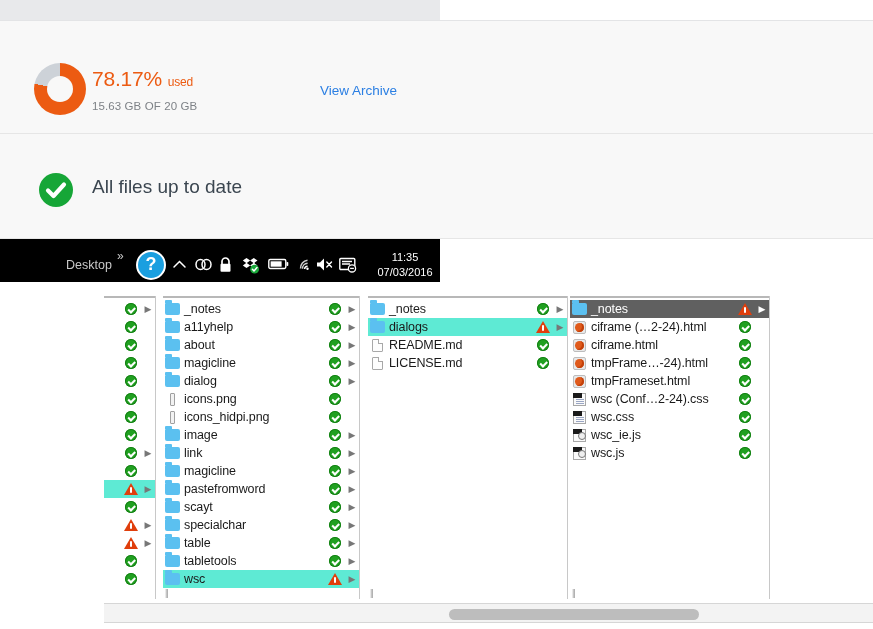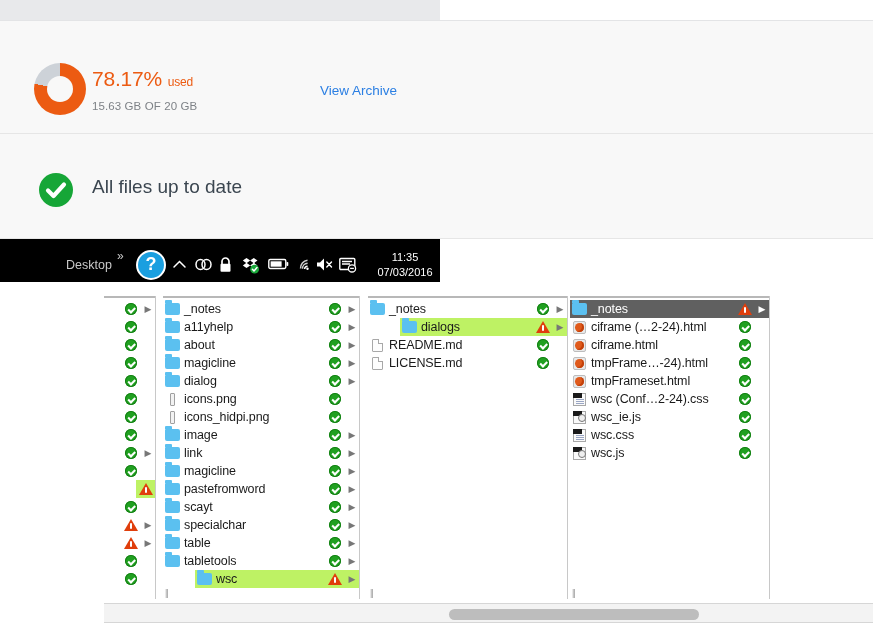--- a/index.html
+++ b/index.html
@@ -65,21 +65,21 @@
   .col { position:absolute; top:0; background:#ffffff; border-right:1px solid #c8c8c8;
          height:303px; overflow:hidden; }
   .col-top-rule { position:absolute; left:0; top:0; height:2px; background:#b8b8b8; }
 
   .col1 { left:0;   width:52px;  }
   .col2 { left:59px;width:197px; }
   .col3 { left:264px;width:200px;}
   .col4 { left:466px;width:200px;}
 
   .row { position:relative; height:18px; display:flex; align-items:center; font-size:12.5px; color:#1a1a1a; }
-  .row.sel-inactive { background:#bef264;margin-left:32px; }
+  .row.sel-inactive { background:#5eead4; }
   .row.sel-active   { background:#606060; color:#ffffff; }
 
   .cell-icon { width:18px; min-width:18px; display:flex; align-items:center; justify-content:center; }
   .cell-name { flex:1; white-space:nowrap; overflow:hidden; padding-left:3px; letter-spacing:-0.1px; }
   .cell-status { width:20px; min-width:20px; display:flex; align-items:center; justify-content:center; }
   .cell-arrow { width:14px; min-width:14px; display:flex; align-items:center; justify-content:center;
                 font-size:9px; color:#777; }
 
   
   .g-check { width:12px; height:12px; border-radius:50%; background:#20a020; position:relative;
@@ -617,33 +617,33 @@
               <span class="g-css"></span>
             </span>
             <span class="cell-name">wsc (Conf…2-24).css</span>
             <span class="cell-status">
               <span class="g-check"></span>
             </span>
             <span class="cell-arrow"></span>
           </div>
           <div class="row">
             <span class="cell-icon">
+              <span class="g-css"></span>
+            </span>
+            <span class="cell-name">wsc.css</span>
+            <span class="cell-status">
+              <span class="g-check"></span>
+            </span>
+            <span class="cell-arrow"></span>
+          </div>
+          <div class="row">
+            <span class="cell-icon">
               <span class="g-js"></span>
             </span>
             <span class="cell-name">wsc_ie.js</span>
-            <span class="cell-status">
-              <span class="g-check"></span>
-            </span>
-            <span class="cell-arrow"></span>
-          </div>
-          <div class="row">
-            <span class="cell-icon">
-              <span class="g-css"></span>
-            </span>
-            <span class="cell-name">wsc.css</span>
             <span class="cell-status">
               <span class="g-check"></span>
             </span>
             <span class="cell-arrow"></span>
           </div>
           <div class="row">
             <span class="cell-icon">
               <span class="g-js"></span>
             </span>
             <span class="cell-name">wsc.js</span>

